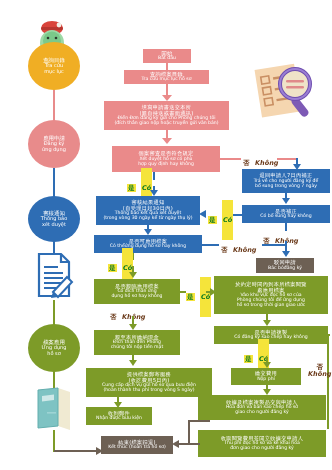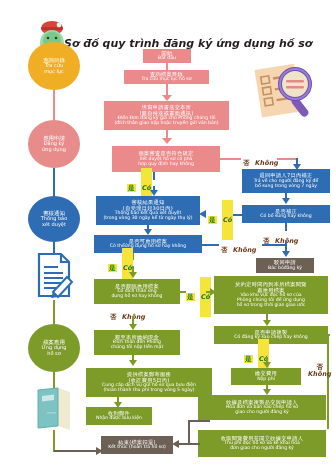--- a/index.html
+++ b/index.html
@@ -78,21 +78,20 @@
       <circle cx="23" cy="9" r="2.4" fill="#f2efe6"></circle>
       <ellipse cx="16" cy="27" rx="12" ry="13" fill="#9ed9a6"></ellipse>
       <ellipse cx="16" cy="25" rx="9" ry="9.5" fill="#7bc98a"></ellipse>
       <path d="M8 30 Q16 26 24 30 Q16 34 8 30Z" fill="#e9e2c6"></path>
       <circle cx="12" cy="22" r="1.3" fill="#2e3b2e"></circle>
       <circle cx="20" cy="22" r="1.3" fill="#2e3b2e"></circle>
       <ellipse cx="16" cy="39" rx="9" ry="4" fill="#e9e2c6"></ellipse>
     </svg>
   </div>
 
-  <div class="abs title-vi" style="left:64px;top:37px;">Sơ đồ quy trình đăng ký ứng dụng hồ sơ</div>
 
   <div class="abs" style="left:252px;top:60px;width:74px;height:58px;">
     <svg width="74" height="58" viewBox="0 0 74 58">
       <g transform="rotate(-9 30 30)">
         <rect x="6" y="6" width="40" height="48" fill="#f5d6b0"></rect>
         <rect x="11" y="14" width="8" height="7" fill="none" stroke="#c98f63" stroke-width="1.6"></rect>
         <rect x="11" y="25" width="8" height="7" fill="none" stroke="#c98f63" stroke-width="1.6"></rect>
         <rect x="11" y="36" width="8" height="7" fill="none" stroke="#c98f63" stroke-width="1.6"></rect>
         <rect x="23" y="16" width="18" height="2.4" fill="#c98f63"></rect>
         <rect x="23" y="27" width="18" height="2.4" fill="#c98f63"></rect>

